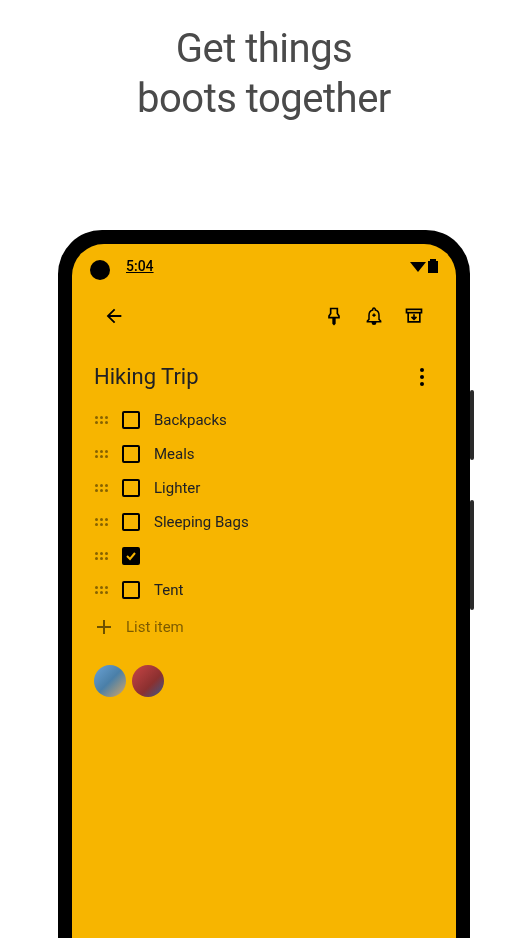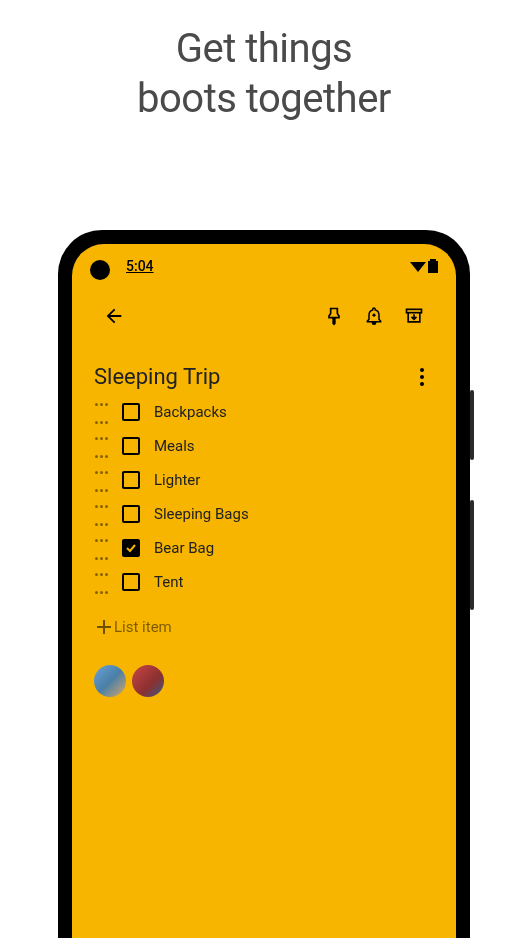--- a/index.html
+++ b/index.html
@@ -89,20 +89,21 @@
       display: flex;
       justify-content: space-between;
       align-items: center;
     }
     .more-icon { width: 24px; display: flex; justify-content: center; cursor: pointer; }
     .checklist {
       padding: 0 22px;
     }
     .checklist-row {
       display: flex;
+      align-items: center;
       height: 34px;
       gap: 14px;
     }
     .drag-handle {
       width: 14px;
       display: flex;
       flex-wrap: wrap;
       gap: 2px;
       justify-content: center;
       opacity: 0.45;
@@ -122,20 +123,21 @@
     .checkbox.checked { background: #000; }
     .item-text {
       font-size: 15px;
       color: #202124;
       flex: 1;
     }
     .add-item-row {
       display: flex;
       align-items: center;
       height: 36px;
+      gap: 12px;
       padding-left: 22px;
       margin-top: 2px;
     }
     .add-icon { width: 20px; height: 20px; display: flex; align-items: center; justify-content: center; opacity: 0.55; }
     .add-placeholder { font-size: 15px; color: rgba(0,0,0,0.5); }
     .avatars {
       display: flex;
       gap: 6px;
       padding: 20px 22px;
     }
@@ -196,21 +198,21 @@
       <div class="toolbar-btn">
         <svg width="20" height="20" viewBox="0 0 24 24">
             <rect x="3" y="4" width="18" height="4" fill="none" stroke="#000" stroke-width="2"></rect>
             <path d="M5 8v11h14V8" fill="none" stroke="#000" stroke-width="2"></path>
             <path d="M9 13l3 3 3-3M12 10v6" fill="none" stroke="#000" stroke-width="2"></path>
           </svg>
       </div>
     </div>
 
     <div class="note-title">
-      <span>Sleeping Trip</span>
+      <span>Hiking Trip</span>
       <div class="more-icon">
         <svg width="4" height="18" viewBox="0 0 4 18">
             <circle cx="2" cy="2" r="2" fill="#000"></circle>
             <circle cx="2" cy="9" r="2" fill="#000"></circle>
             <circle cx="2" cy="16" r="2" fill="#000"></circle>
           </svg>
       </div>
     </div>
 
     <div class="checklist" id="checklist">
@@ -269,21 +271,20 @@
             <div class="drag-dot"></div>
             <div class="drag-dot"></div>
             <div class="drag-dot"></div>
             <div class="drag-dot"></div>
           </div>
           <div class="checkbox checked">
             <svg width="12" height="12" viewBox="0 0 12 12">
               <path d="M2 6l3 3 5-6" stroke="#f7b500" stroke-width="2" fill="none"></path>
             </svg>
           </div>
-          <span class="item-text">Bear Bag</span>
         </div>
         <div class="checklist-row">
           <div class="drag-handle">
             <div class="drag-dot"></div>
             <div class="drag-dot"></div>
             <div class="drag-dot"></div>
             <div class="drag-dot"></div>
             <div class="drag-dot"></div>
             <div class="drag-dot"></div>
           </div>

